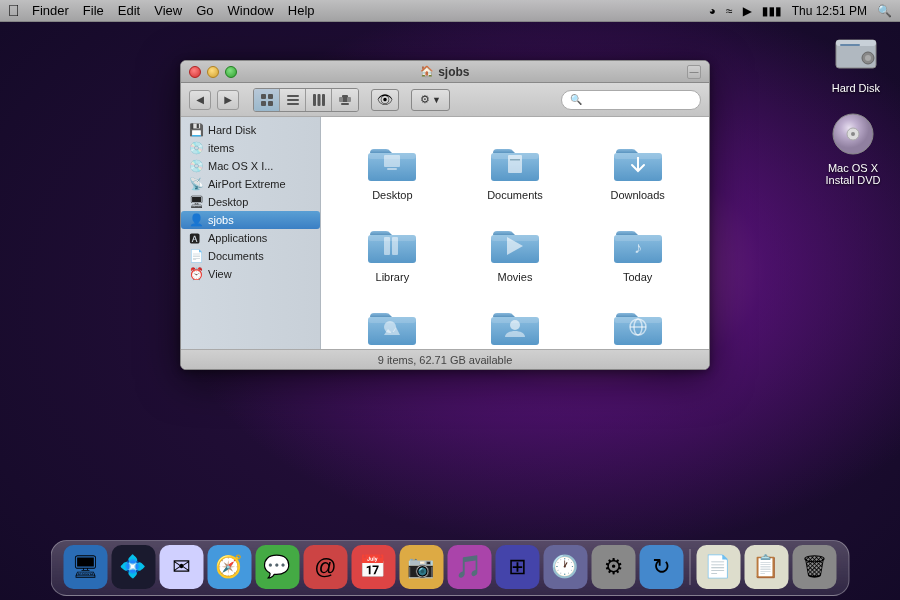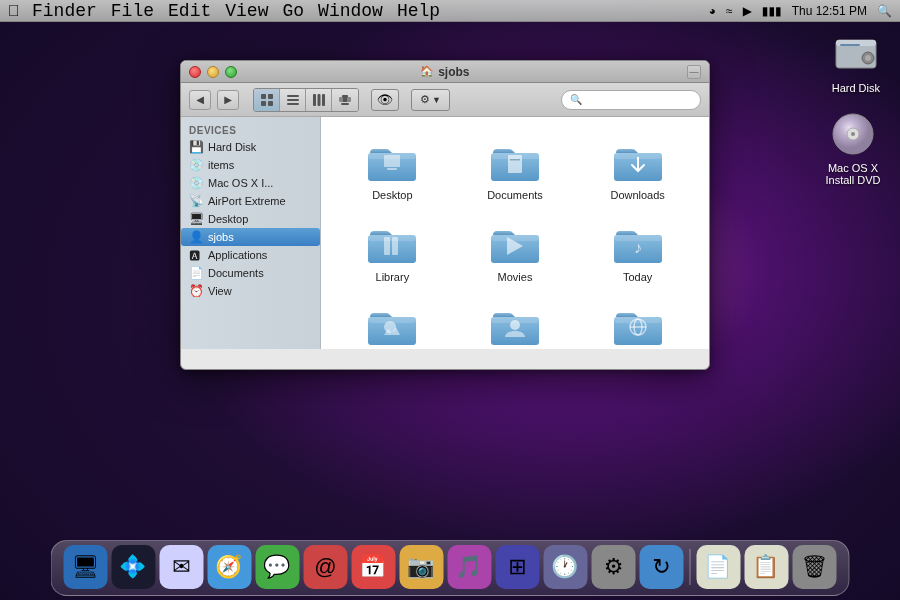--- a/index.html
+++ b/index.html
@@ -37,22 +37,21 @@
       border-bottom: 1px solid rgba(0,0,0,0.3);
     }
     .menu-apple {
       font-size: 16px;
       margin-right: 12px;
       color: #000;
     }
     .menu-item {
       margin-right: 14px;
       color: #000;
-      font-size: 18px;
-      font-family: Liberation Mono, monospace;
+      font-size: 13px;
     }
     .menu-right {
       margin-left: auto;
       display: flex;
       align-items: center;
       gap: 10px;
       font-size: 12px;
     }
 
     
@@ -456,21 +455,20 @@
     <div style="display:flex;align-items:center;justify-content:center;width:28px;height:22px;background:linear-gradient(to bottom,#e0e0e0,#c8c8c8);border:1px solid #888;border-radius:3px;margin-left:6px;cursor:pointer;font-size:13px;">👁</div>
     <div class="action-btn">⚙ <span style="font-size:9px;">▼</span></div>
     <div class="search-box" style="margin-left:auto;">
       <span style="color:#aaa;font-size:10px;">🔍</span>
     </div>
   </div>
 
   <div id="finder-main">
 
     <div id="finder-sidebar">
-    <div class="sidebar-section-header">DEVICES</div>
         <div class="sidebar-item">
           <span class="si-icon">💾</span>
           <span>Hard Disk</span>
         </div>
         <div class="sidebar-item">
           <span class="si-icon">💿</span>
           <span>items</span>
         </div>
         <div class="sidebar-item">
           <span class="si-icon">💿</span>
@@ -729,20 +727,23 @@
 
       <circle cx="28" cy="28" r="8" fill="none" stroke="white" stroke-width="1.5" opacity="0.6"></circle>
               <ellipse cx="28" cy="28" rx="4" ry="8" fill="none" stroke="white" stroke-width="1.5" opacity="0.6"></ellipse>
               <line x1="20" y1="28" x2="36" y2="28" stroke="white" stroke-width="1.5" opacity="0.6"></line>
     </svg>
   </div>
         </div>
       </div>
   </div>
 
+  <div id="finder-statusbar">
+    <span>9 items, 62.71 GB available</span>
+  </div>
 </div>
 
 <div id="dock">
 
 <div class="dock-item" style="background: rgb(42, 108, 181); font-size: 22px;">🖥</div>
     <div class="dock-item" style="background: rgb(26, 26, 46); font-size: 22px;">💠</div>
     <div class="dock-item" style="background: rgb(208, 208, 255); font-size: 22px;">✉</div>
     <div class="dock-item" style="background: rgb(68, 153, 221); font-size: 22px;">🧭</div>
     <div class="dock-item" style="background: rgb(68, 170, 68); font-size: 22px;">💬</div>
     <div class="dock-item" style="background: rgb(204, 68, 68); font-size: 22px;">@</div>

